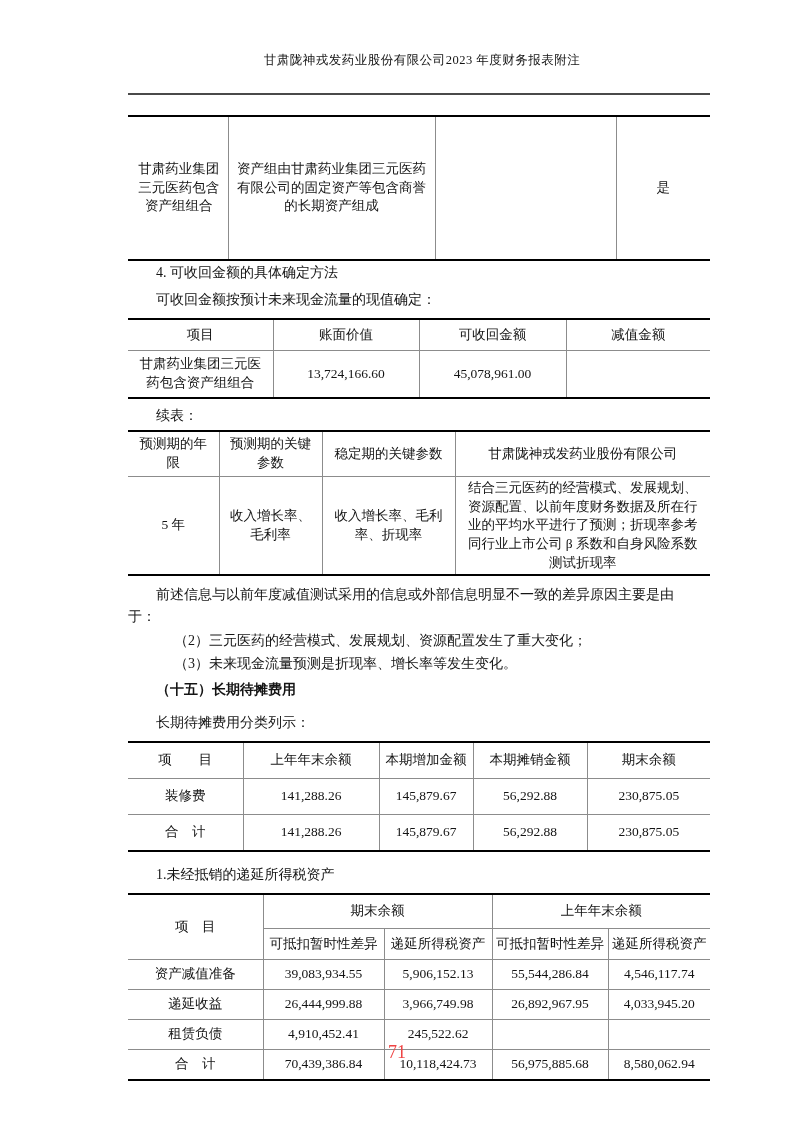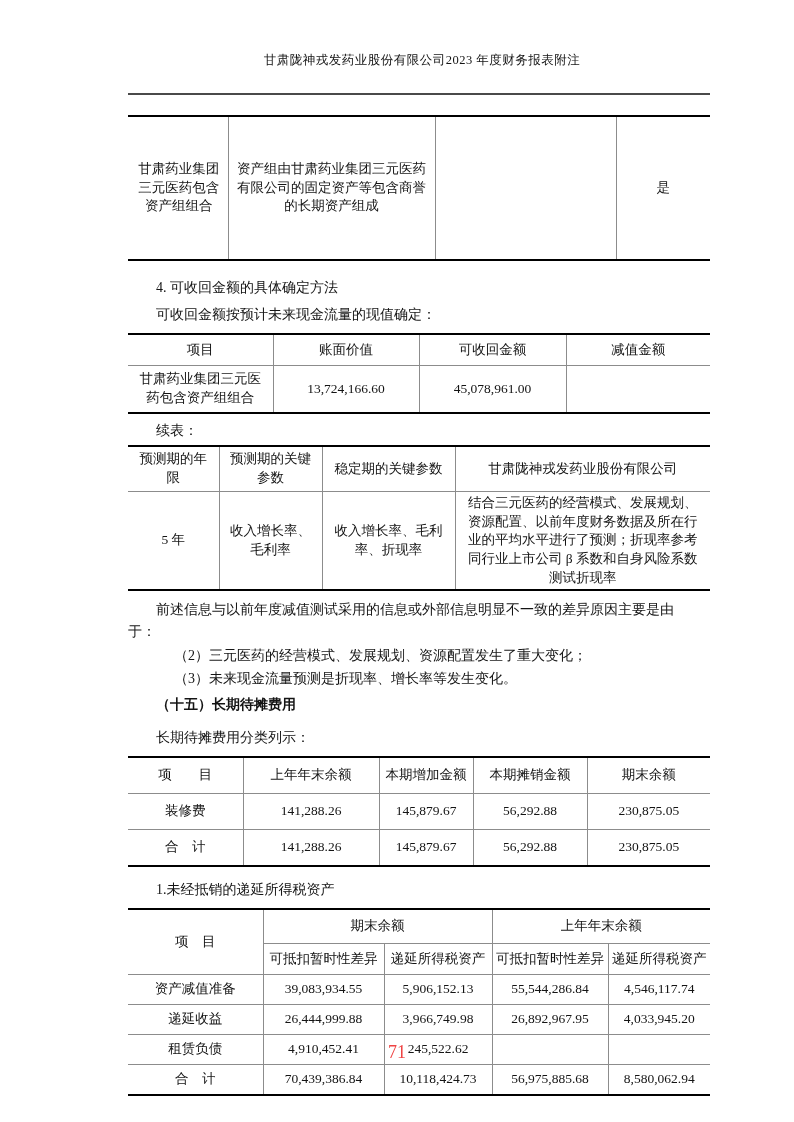--- a/index.html
+++ b/index.html
@@ -44,21 +44,21 @@
   .t6 tr.hd1 td { height:29px; }
   .t6 tr.hd2 td { height:26px; }
   .t6 tr.bd td { height:25px;margin-top:10px; }
 
   
   .tline { font-size:14px; line-height:21px; }
   .ind1 { padding-left:28px; }
   .ind2 { padding-left:46px; }
   .bold { font-weight:bold; }
   .mt4 { margin-top:4px; } .mt6 { margin-top:6px; } .mt8 { margin-top:8px; }
-  .mt10 { margin-top:16px; } .mt12 { margin-top:12px; }
+  .mt10 { margin-top:1px; } .mt12 { margin-top:12px; }
   .mt20 { margin-top:20px; }
 
   .page-num {
     position:absolute; top:1042px; left:0; width:100%;
     text-align:center; font-size:18px; color:#ef4444;
   }
 </style>
 </head>
 <body>
 

